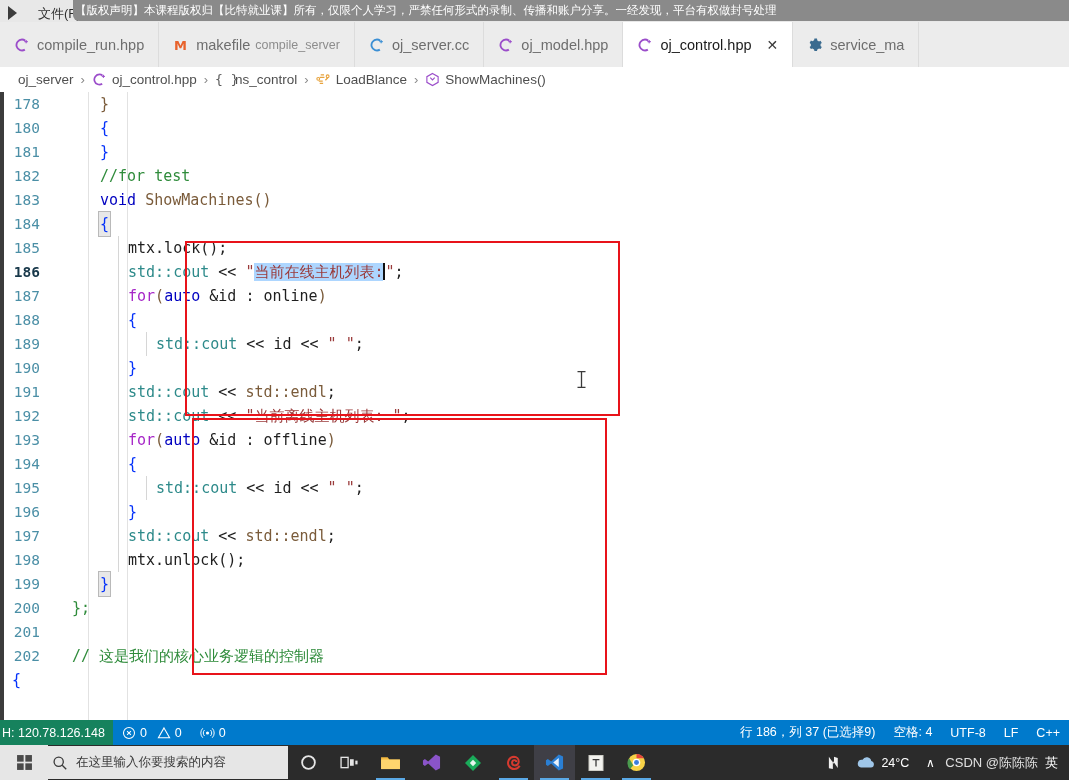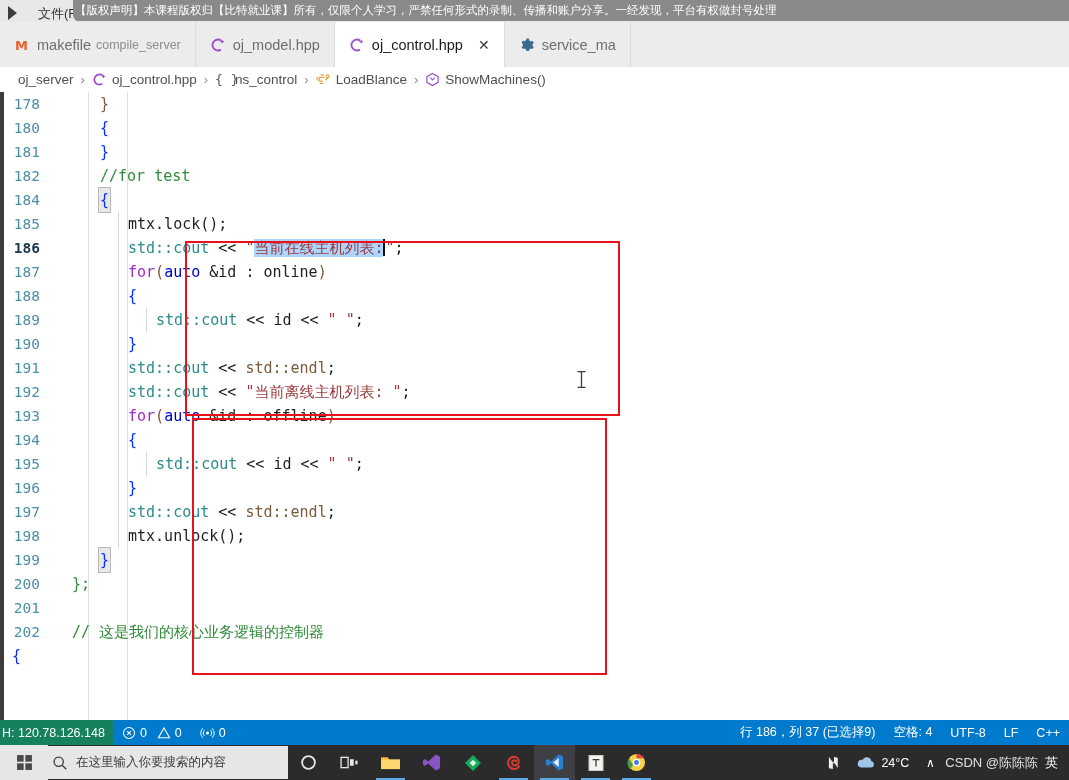--- a/index.html
+++ b/index.html
@@ -195,31 +195,51 @@
   <span class="mi">编辑(E)</span>
   <span class="mi">选择(S)</span>
   <span class="mi">查看(V)</span>
   <span class="mi">转到</span>
 </div>
 
 <div class="copybanner">【版权声明】本课程版权归【比特就业课】所有，仅限个人学习，严禁任何形式的录制、传播和账户分享。一经发现，平台有权做封号处理</div>
 
 <div class="tabbar">
 
+  <div class="tab">
+    <span class="ficon">
+      <svg width="16" height="16" viewBox="0 0 16 16">
+          <path d="M8 1.6a6.4 6.4 0 1 0 3.4 11.8l-1.1-1.6A4.5 4.5 0 1 1 8 3.5c1 0 1.9.3 2.6.9l1.1-1.6A6.3 6.3 0 0 0 8 1.6z" fill="#9b4dca"></path>
+          <rect x="11.6" y="3.0" width="1.1" height="3.3" fill="#9b4dca"></rect>
+          <rect x="10.45" y="4.1" width="3.4" height="1.1" fill="#9b4dca"></rect>
+        </svg>
+    </span>
+    <span class="tname">compile_run.hpp</span>
+  </div>
 
   <div class="tab">
     <span class="ficon">
       <svg width="16" height="16" viewBox="0 0 16 16">
           <text x="1" y="13" font-family="DejaVu Sans, sans-serif" font-size="13" font-weight="bold" fill="#e8622c">M</text>
         </svg>
     </span>
     <span class="tname">makefile</span>
     <span class="tdesc">compile_server</span>
   </div>
 
+  <div class="tab">
+    <span class="ficon">
+      <svg width="16" height="16" viewBox="0 0 16 16">
+          <path d="M8 1.6a6.4 6.4 0 1 0 3.4 11.8l-1.1-1.6A4.5 4.5 0 1 1 8 3.5c1 0 1.9.3 2.6.9l1.1-1.6A6.3 6.3 0 0 0 8 1.6z" fill="#3b8fd4"></path>
+          <rect x="11.6" y="3.0" width="1.1" height="3.3" fill="#3b8fd4"></rect>
+          <rect x="10.45" y="4.1" width="3.4" height="1.1" fill="#3b8fd4"></rect>
+        </svg>
+    </span>
+    <span class="tname">oj_server.cc</span>
+  </div>
 
   <div class="tab">
     <span class="ficon">
       <svg width="16" height="16" viewBox="0 0 16 16">
           <path d="M8 1.6a6.4 6.4 0 1 0 3.4 11.8l-1.1-1.6A4.5 4.5 0 1 1 8 3.5c1 0 1.9.3 2.6.9l1.1-1.6A6.3 6.3 0 0 0 8 1.6z" fill="#9b4dca"></path>
           <rect x="11.6" y="3.0" width="1.1" height="3.3" fill="#9b4dca"></rect>
           <rect x="10.45" y="4.1" width="3.4" height="1.1" fill="#9b4dca"></rect>
         </svg>
     </span>
     <span class="tname">oj_model.hpp</span>
@@ -316,20 +336,24 @@
     <div class="row">
       <span class="lnum">181</span>
       <span class="ctext"><span style="padding-left:40px"></span><span class="br">}</span></span>
     </div>
 
     <div class="row">
       <span class="lnum">182</span>
       <span class="ctext"><span style="padding-left:40px"></span><span class="cm">//for test</span></span>
     </div>
 
+    <div class="row">
+      <span class="lnum">183</span>
+      <span class="ctext"><span style="padding-left:40px"></span><span class="kw">void</span> <span class="fn">ShowMachines</span><span class="brb">(</span><span class="brb">)</span></span>
+    </div>
 
     <div class="row">
       <span class="lnum">184</span>
       <span class="ctext"><span style="padding-left:40px"></span><span class="br bracket-box">{</span></span>
     </div>
 
     <div class="row">
       <span class="lnum">185</span>
       <span class="ctext"><span class="indent-guide" style="left:58px"></span><span style="padding-left:68px"></span><span class="id">mtx.lock();</span></span>
     </div>

